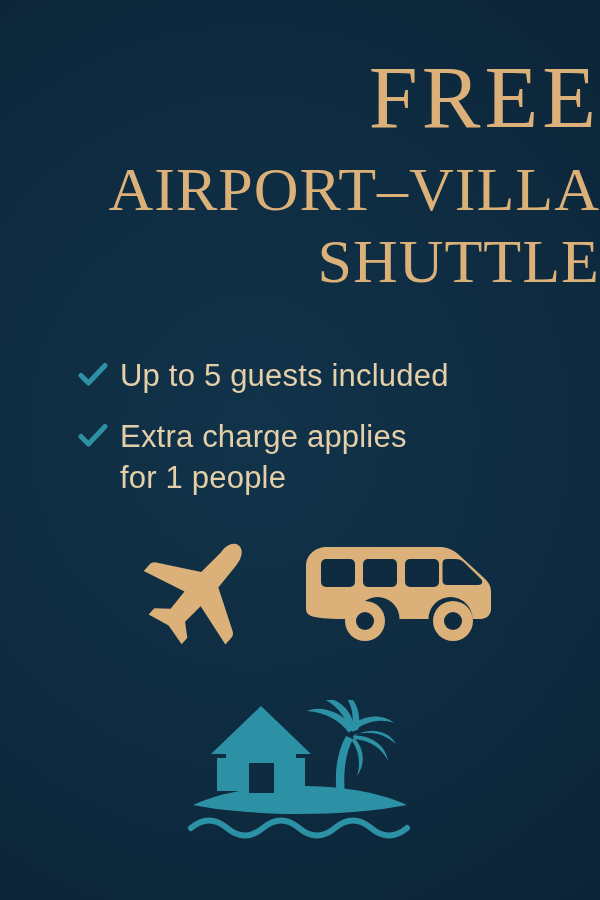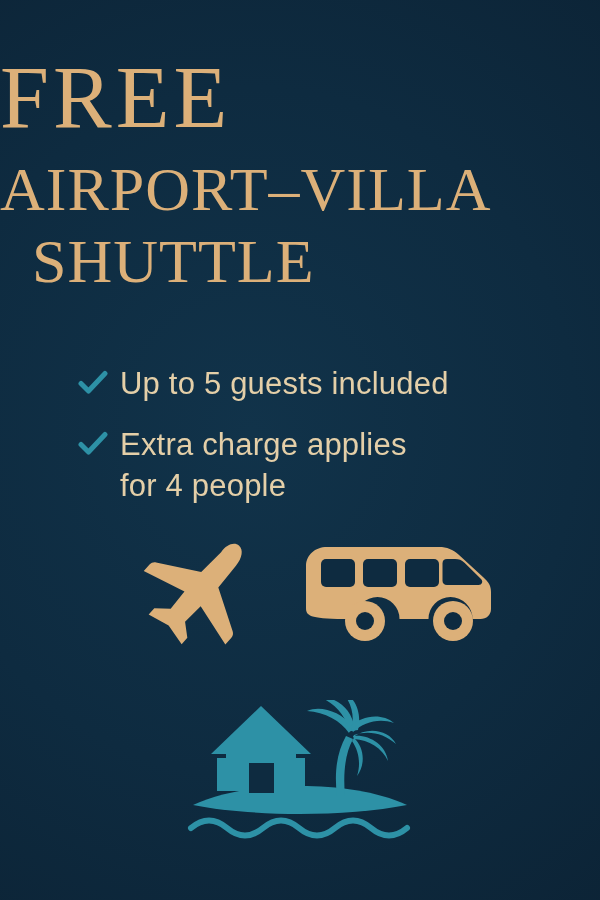--- a/index.html
+++ b/index.html
@@ -24,21 +24,21 @@
       #0c2233;
     overflow: hidden;
   }
 
   
   .headline {
     position: absolute;
     top: 54px;
     left: 0;
     width: 600px;
-    text-align: left;
+    text-align: right;
     color: #dcb079;
     font-family: "Liberation Serif", "DejaVu Serif", serif;
     line-height: 1;
     -webkit-font-smoothing: antialiased;
   }
   .headline .line-free {
     display: block;
     font-size: 88px;
     letter-spacing: 4px;
     margin-bottom: 16px;
@@ -53,21 +53,21 @@
   .headline .line-shuttle {
     display: block;
     font-size: 62px;
     letter-spacing: 1px;
     margin-left: 32px;
   }
 
   
   .bullets {
     position: absolute;
-    top: 364px;
+    top: 356px;
     left: 78px;
     width: 460px;
   }
   .bullet-row {
     display: flex;
     align-items: flex-start;
     margin-bottom: 20px;
   }
   .check-icon {
     flex: 0 0 auto;
@@ -140,21 +140,21 @@
       <span class="bullet-text">Up to 5 guests included</span>
     </div>
 
     <div class="bullet-row">
       <span class="check-icon">
         <svg viewBox="0 0 30 30" xmlns="http://www.w3.org/2000/svg">
           <path d="M3 15.5 L10.5 23 L27 5.5" fill="none" stroke="#2d91a6" stroke-width="5" stroke-linecap="round" stroke-linejoin="round"></path>
         </svg>
       </span>
       <span class="bullet-text" style="white-space: pre-line;">Extra charge applies
-for 4 people</span>
+for 1 people</span>
     </div>
 
   </div>
 
   <div class="transport-row">
 
     <span class="plane-wrap">
       <svg viewBox="0 0 138 118" xmlns="http://www.w3.org/2000/svg">
         <g transform="rotate(42 69 59)">
           <path fill="#dcb079" d="

